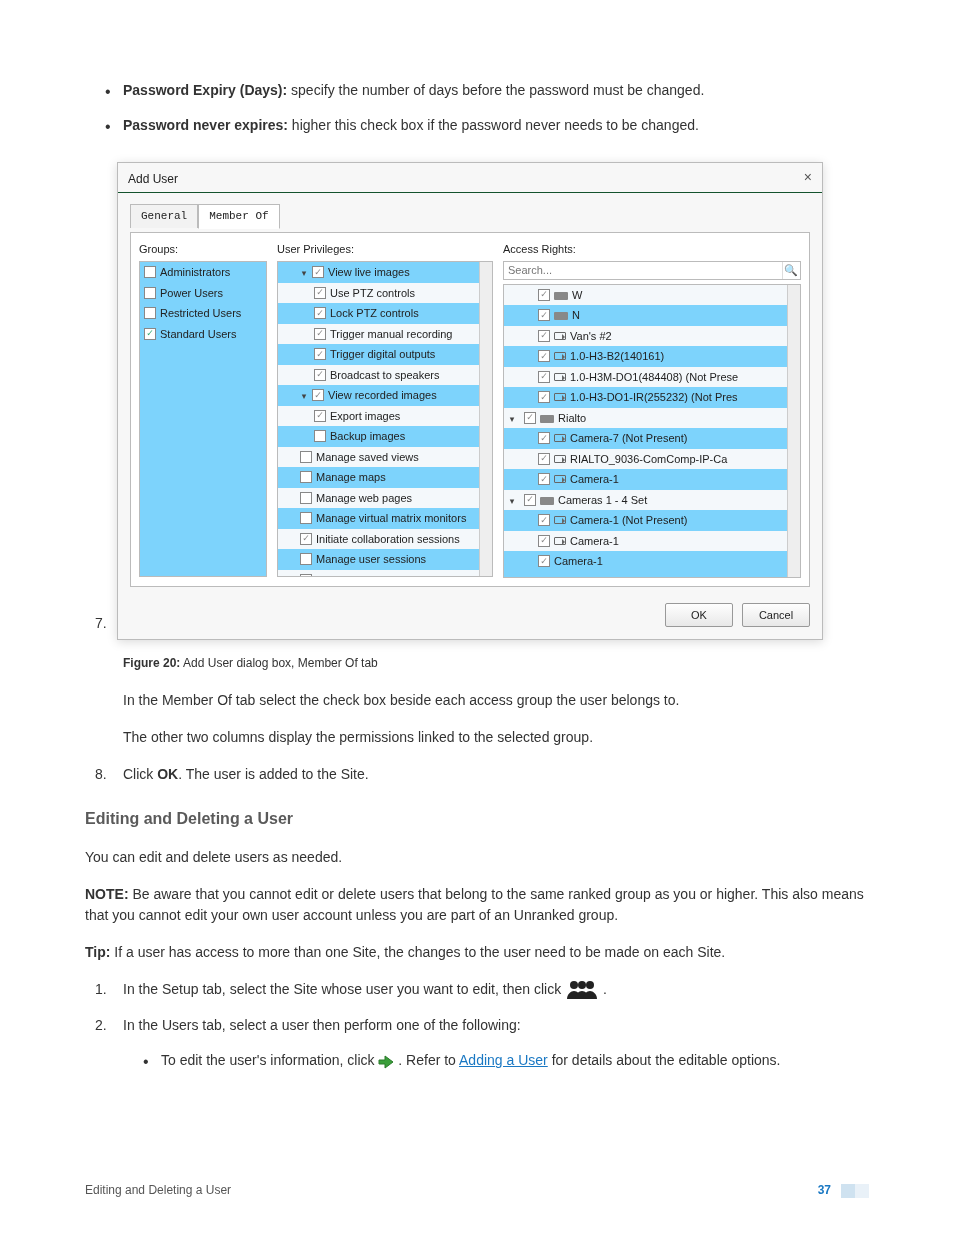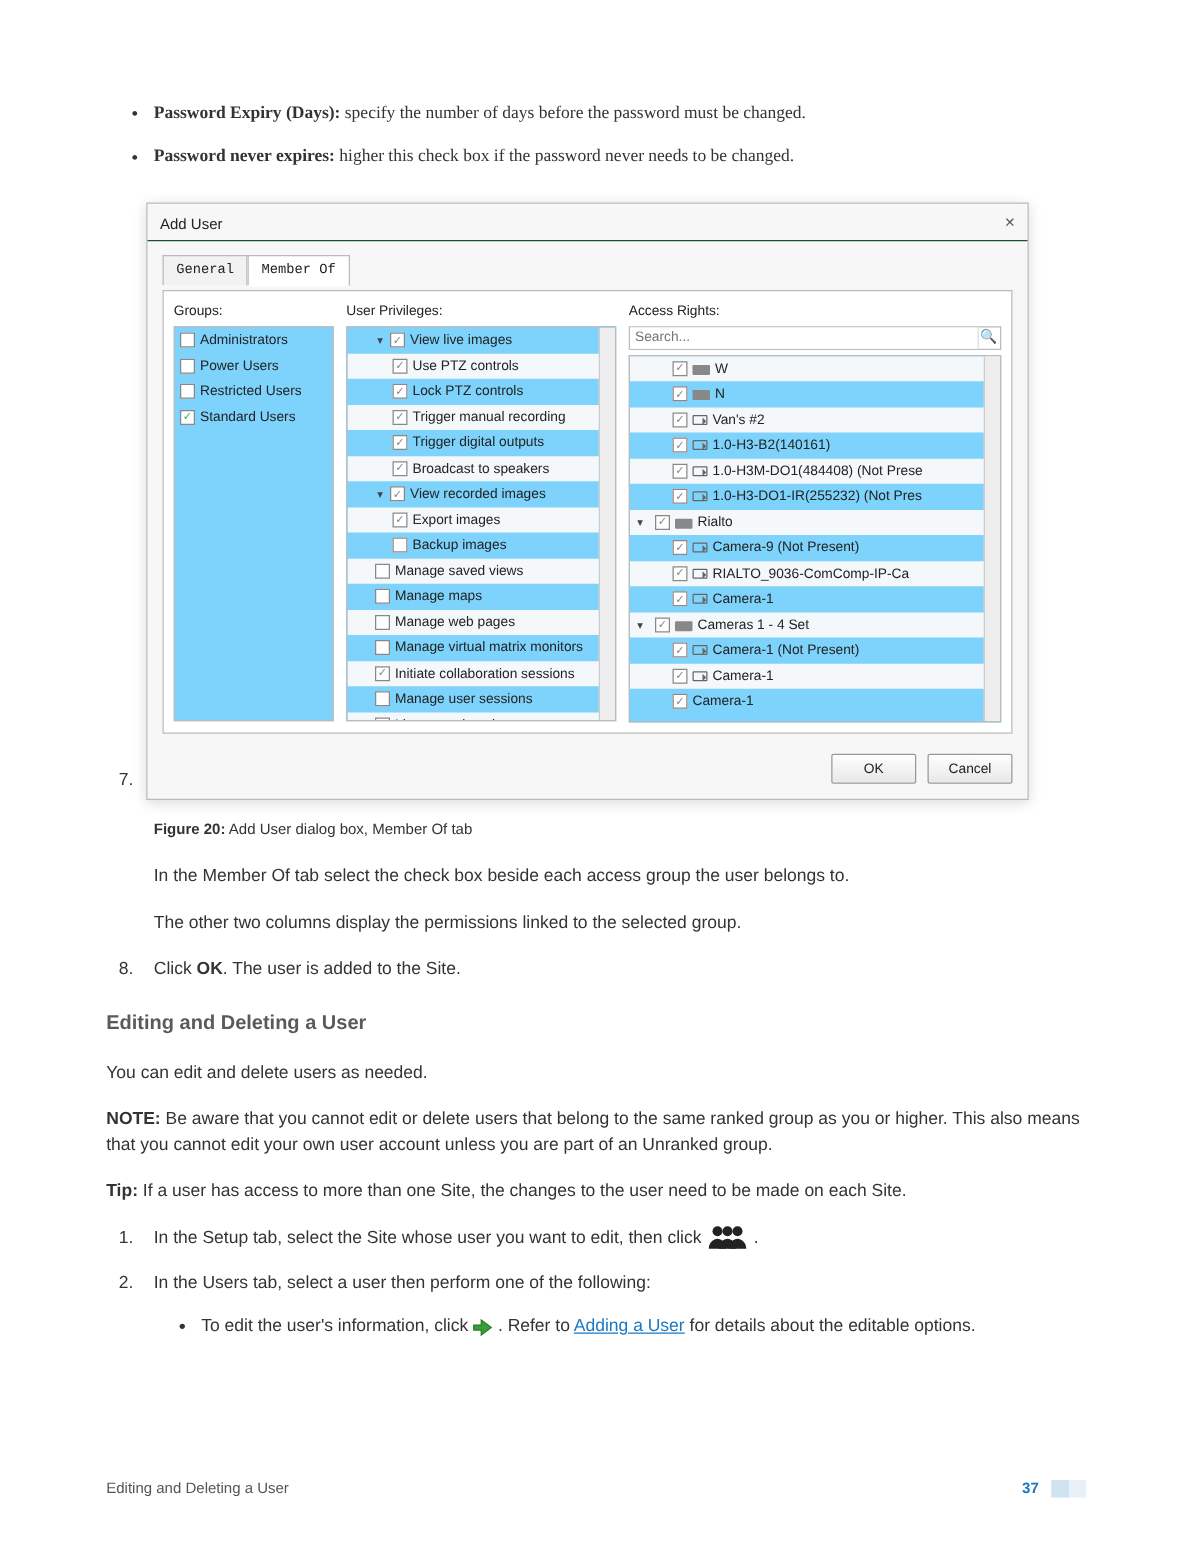--- a/index.html
+++ b/index.html
@@ -1,17 +1,17 @@
 <!DOCTYPE html>
 <html><head>
 <meta charset="utf-8">
 <style>
 * { margin: 0; padding: 0; box-sizing: border-box; }
 body { font-family: Arial, Helvetica, sans-serif; font-size: 14px; color: #333; background: #fff; width: 954px; margin: 0 auto; padding: 80px 85px 40px 85px; line-height: 1.5; }
-ul.bullets { list-style: none; padding-left: 38px; margin-bottom: 20px; font-family: Liberation Serif, serif; }
+ul.bullets { list-style: none; padding-left: 38px; margin-bottom: 20px; }
 ul.bullets > li { position: relative; margin-bottom: 14px; }
 ul.bullets > li::before { content: "•"; position: absolute; left: -18px; font-size: 16px; }
 ol.numlist { list-style: none; padding-left: 38px; }
 ol.numlist > li { position: relative; margin-bottom: 14px; }
 ol.numlist > li > .num { position: absolute; left: -28px; }
 ol.numlist ul.inner { list-style: none; padding-left: 38px; margin-top: 14px; }
 ol.numlist ul.inner > li { position: relative; margin-bottom: 14px; }
 ol.numlist ul.inner > li::before { content: "•"; position: absolute; left: -18px; font-size: 16px; }
 strong { font-weight: 700; }
 .figure-caption { font-size: 12px; margin: 14px 0 18px 0; }
@@ -253,21 +253,21 @@
                       <span class="spacer" style="width:0px"></span>
                       <span class="chk on grey"></span>
                       <span class="ico svr"></span>
                       <span>Rialto</span>
                     </div>
                     <div class="item">
                       <span class="spacer" style="width:8px"></span>
                       <span class="spacer" style="width:14px"></span>
                       <span class="chk on grey"></span>
                       <span class="ico cam"></span>
-                      <span>Camera-9 (Not Present)</span>
+                      <span>Camera-7 (Not Present)</span>
                     </div>
                     <div class="item alt">
                       <span class="spacer" style="width:8px"></span>
                       <span class="spacer" style="width:14px"></span>
                       <span class="chk on grey"></span>
                       <span class="ico cam"></span>
                       <span>RIALTO_9036-ComComp-IP-Ca</span>
                     </div>
                     <div class="item">
                       <span class="spacer" style="width:8px"></span>

